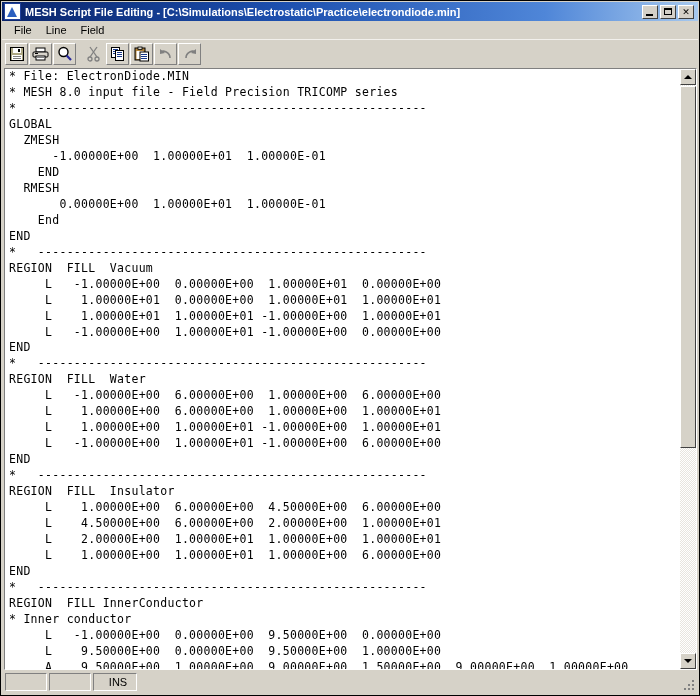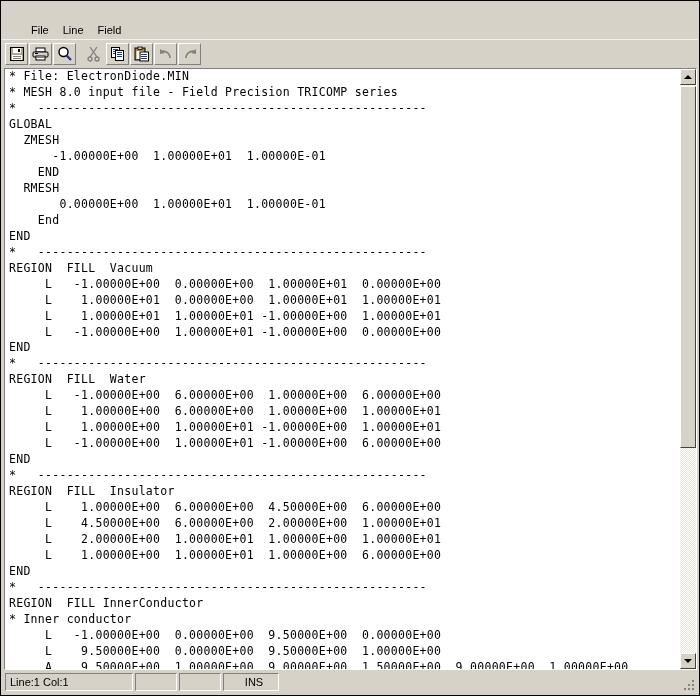--- a/index.html
+++ b/index.html
@@ -103,21 +103,21 @@
 
   
   .menubar {
     position: absolute;
     left: 1px; top: 20px;
     width: 696px;
     height: 18px;
     background: #d6d2c8;
     display: flex;
     align-items: center;
-    padding-left: 22px;
+    padding-left: 5px;
     box-sizing: border-box;
   }
   .menu-item {
     font-size: 11px;
     color: #000000;
     padding: 1px 7px;
     cursor: default;
   }
 
   
@@ -282,21 +282,21 @@
     color: #000000;
     display: flex;
     align-items: center;
     padding-left: 4px;
     margin-right: 2px;
     white-space: nowrap;
   }
   .status-pane.p1 { width: 128px; }
   .status-pane.p2 { width: 42px; }
   .status-pane.p3 { width: 42px; }
-  .status-pane.p4 { width: 56px; justify-content: center; padding-left: 6px; }
+  .status-pane.p4 { width: 44px; justify-content: center; padding-left: 6px; }
   .status-grip {
     position: absolute;
     right: 2px;
     bottom: 2px;
     width: 14px;
     height: 14px;
   }
   .status-grip i {
     position: absolute;
     background: #ffffff;
@@ -304,20 +304,35 @@
   }
   .status-grip i.s {
     background: #808080;
   }
 </style>
 </head>
 <body>
 
 <div id="app">
 
+  <div class="titlebar">
+    <div class="app-icon"></div>
+    <div class="title-text">MESH Script File Editing - [C:\Simulations\Electrostatic\Practice\electrondiode.min]</div>
+    <div class="win-buttons">
+      <div class="win-btn min">
+          <span class="g"></span>
+        </div>
+      <div class="win-btn max">
+          <span class="g"></span>
+        </div>
+      <div class="win-btn close">
+          <span class="g">✕</span>
+        </div>
+    </div>
+  </div>
 
   <div class="menubar">
     <div class="menu-item">File</div>
     <div class="menu-item">Line</div>
     <div class="menu-item">Field</div>
   </div>
 
   <div class="toolbar">
 
     <div class="tb-btn raised">
@@ -429,21 +444,20 @@
           <span class="arr"></span>
         </div>
       <div class="sb-thumb"></div>
       <div class="sb-btn down">
           <span class="arr"></span>
         </div>
     </div>
   </div>
 
   <div class="statusbar">
-    <div class="status-pane p1">Line:1  Col:1</div>
     <div class="status-pane p2"></div>
     <div class="status-pane p3"></div>
     <div class="status-pane p4">INS</div>
     <div class="status-grip">
       <i class="s" style="left:10px; top:2px; width:2px; height:2px;"></i>
       <i class="s" style="left:6px;  top:6px; width:2px; height:2px;"></i>
       <i class="s" style="left:10px; top:6px; width:2px; height:2px;"></i>
       <i class="s" style="left:2px;  top:10px; width:2px; height:2px;"></i>
       <i class="s" style="left:6px;  top:10px; width:2px; height:2px;"></i>
       <i class="s" style="left:10px; top:10px; width:2px; height:2px;"></i>

